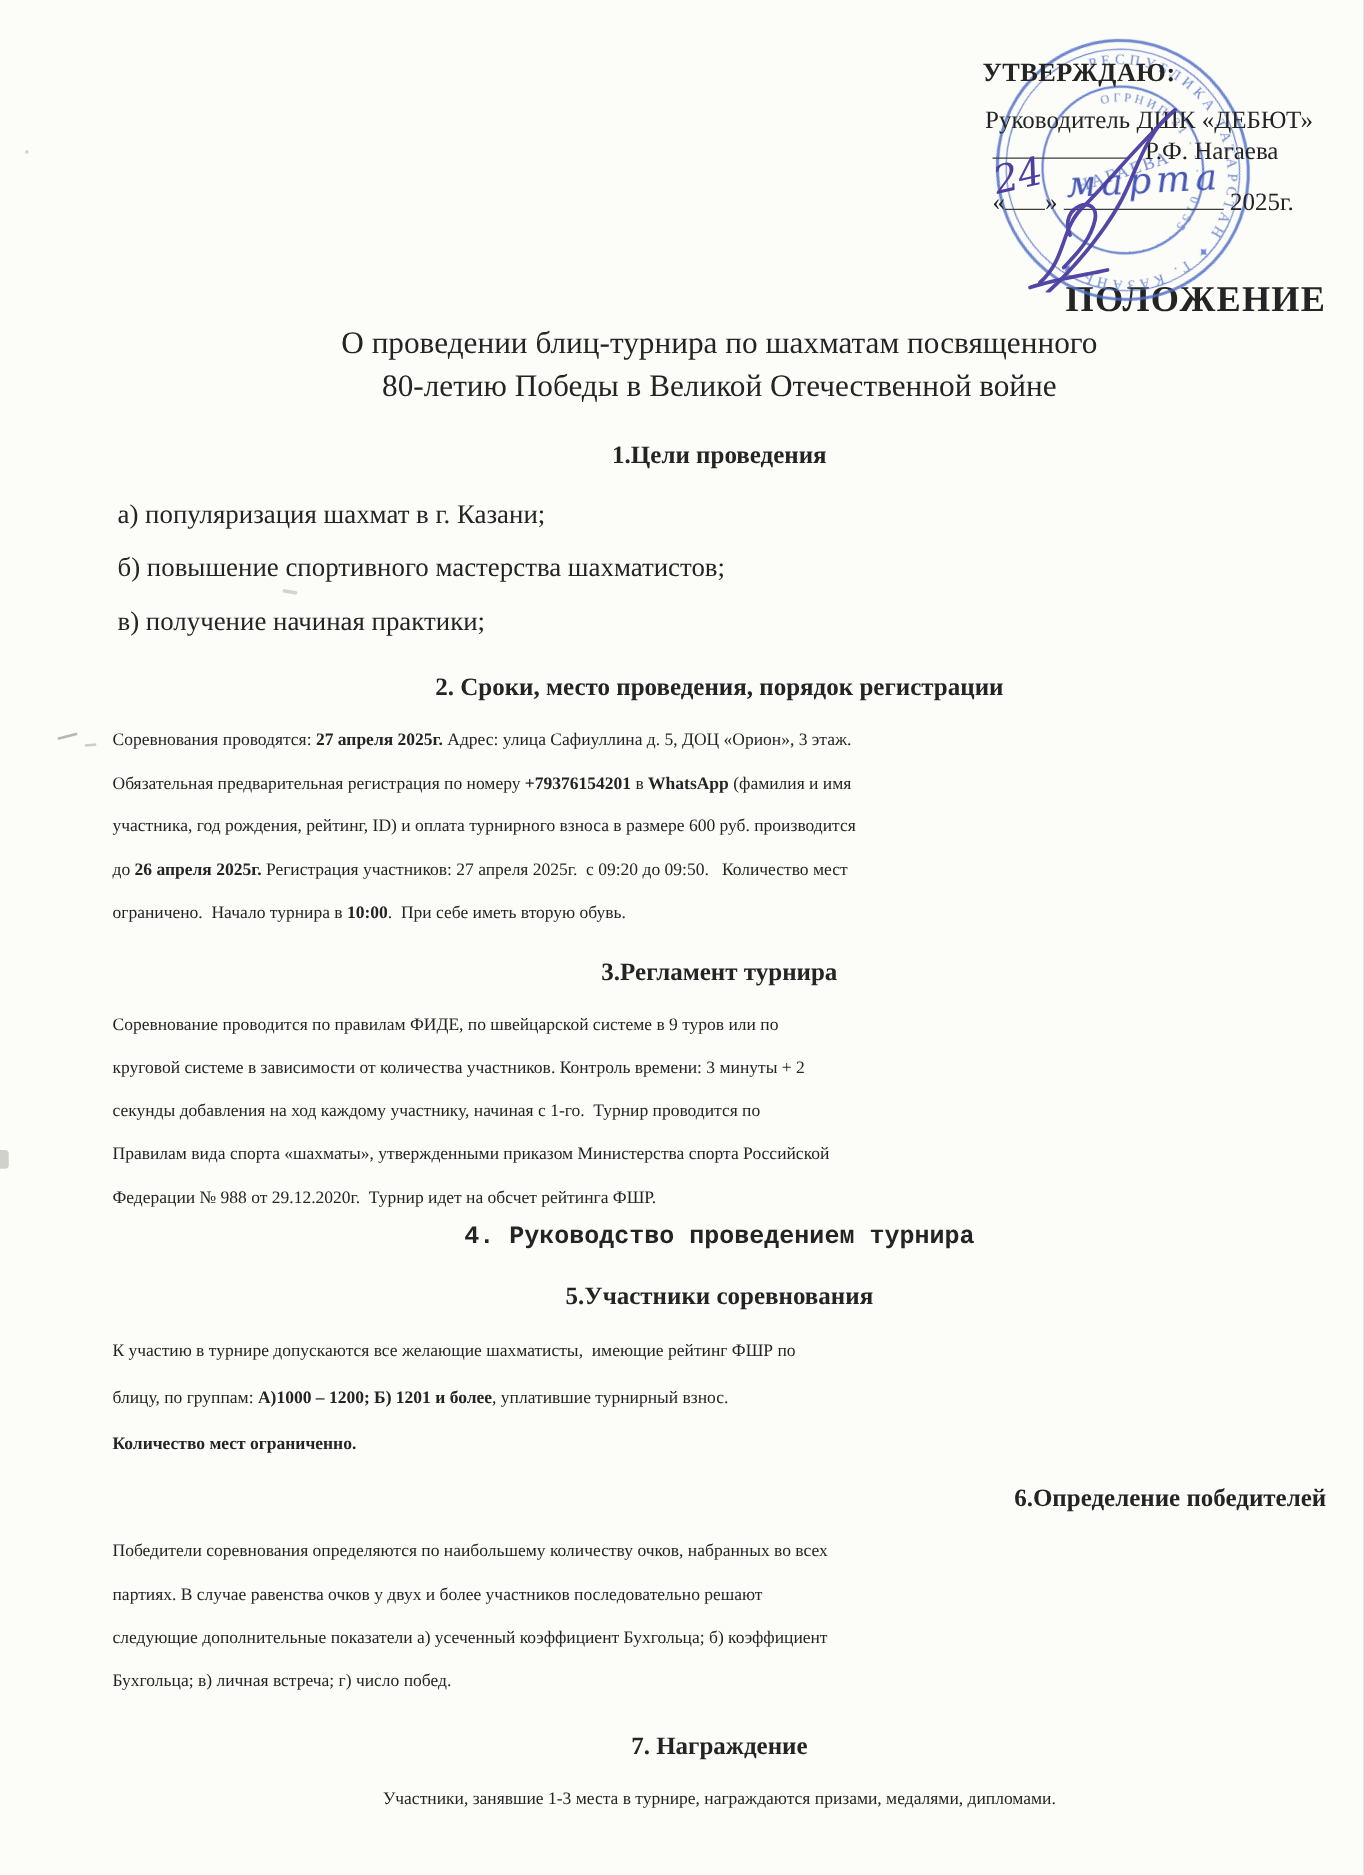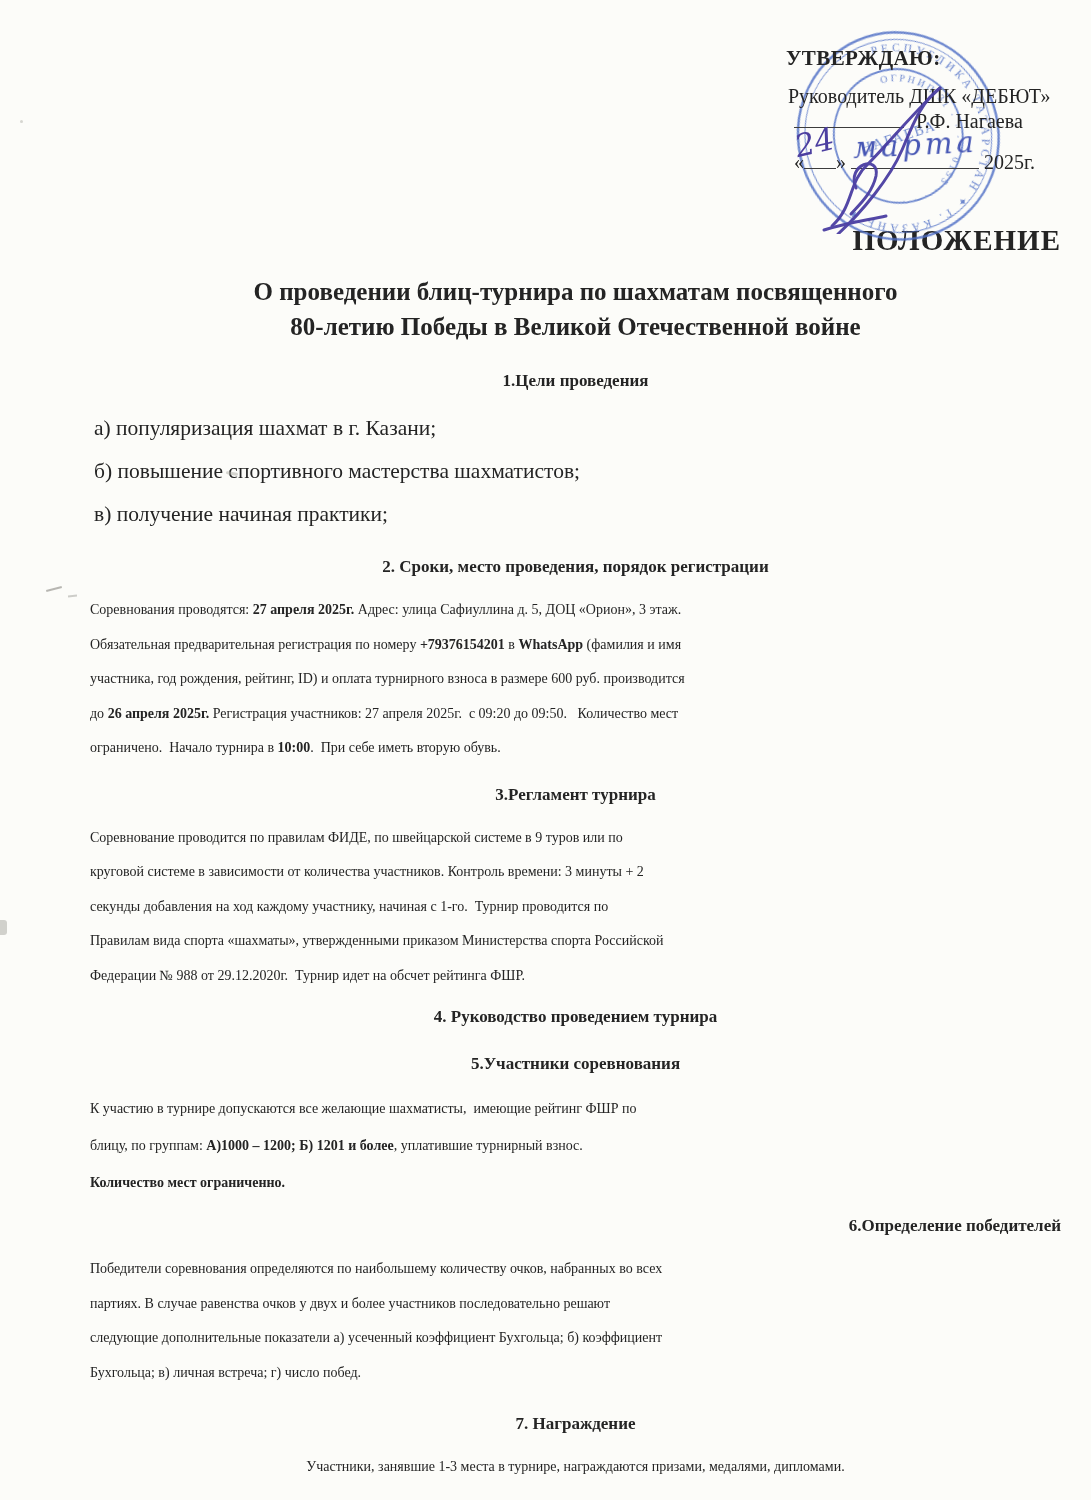--- a/index.html
+++ b/index.html
@@ -40,24 +40,24 @@
     position:absolute;left:6px;top:-20px;z-index:1;
     transform:rotate(-18deg);
     filter:blur(.5px);opacity:.82;
   }
   .signature{position:absolute;left:22px;top:32px;z-index:4;opacity:.95;}
 
   
   .doc-title{
     margin:0;text-align:right;font-size:29px;font-weight:bold;letter-spacing:1px;
   }
-  .subtitle{text-align:center;font-weight:bold;font-size:25px;line-height:35px;margin-top:17px;}
-  .sec-h{margin:0;text-align:center;font-weight:bold;font-size:17px;line-height:28px;}
+  .subtitle{text-align:center;font-weight:normal;font-size:25px;line-height:35px;}
+  .sec-h{margin:0;text-align:center;font-weight:bold;font-size:20px;line-height:28px;}
   .h1m{margin-top:23px;} .h2m{margin-top:17px;} .h3m{margin-top:15px;}
-  .h4m{margin-top:10px;} .h5m{margin-top:19px;} .h6m{margin-top:11px;text-align:right;} .h7m{margin-top:20px;}
+  .h4m{font-family:Liberation Mono, monospace;} .h5m{margin-top:19px;} .h6m{margin-top:11px;text-align:right;} .h7m{margin-top:20px;}
 
   .goals{margin-top:12px;font-size:21.5px;line-height:43px;padding-left:4px;}
   .para{
     margin:12px 0 0 0;font-size:14px;line-height:34.5px;
     white-space:pre-wrap;
   }
   .para .b{font-weight:bold;}
   .para-wide{line-height:37px;}
   .center{text-align:center;white-space:normal;}
 

